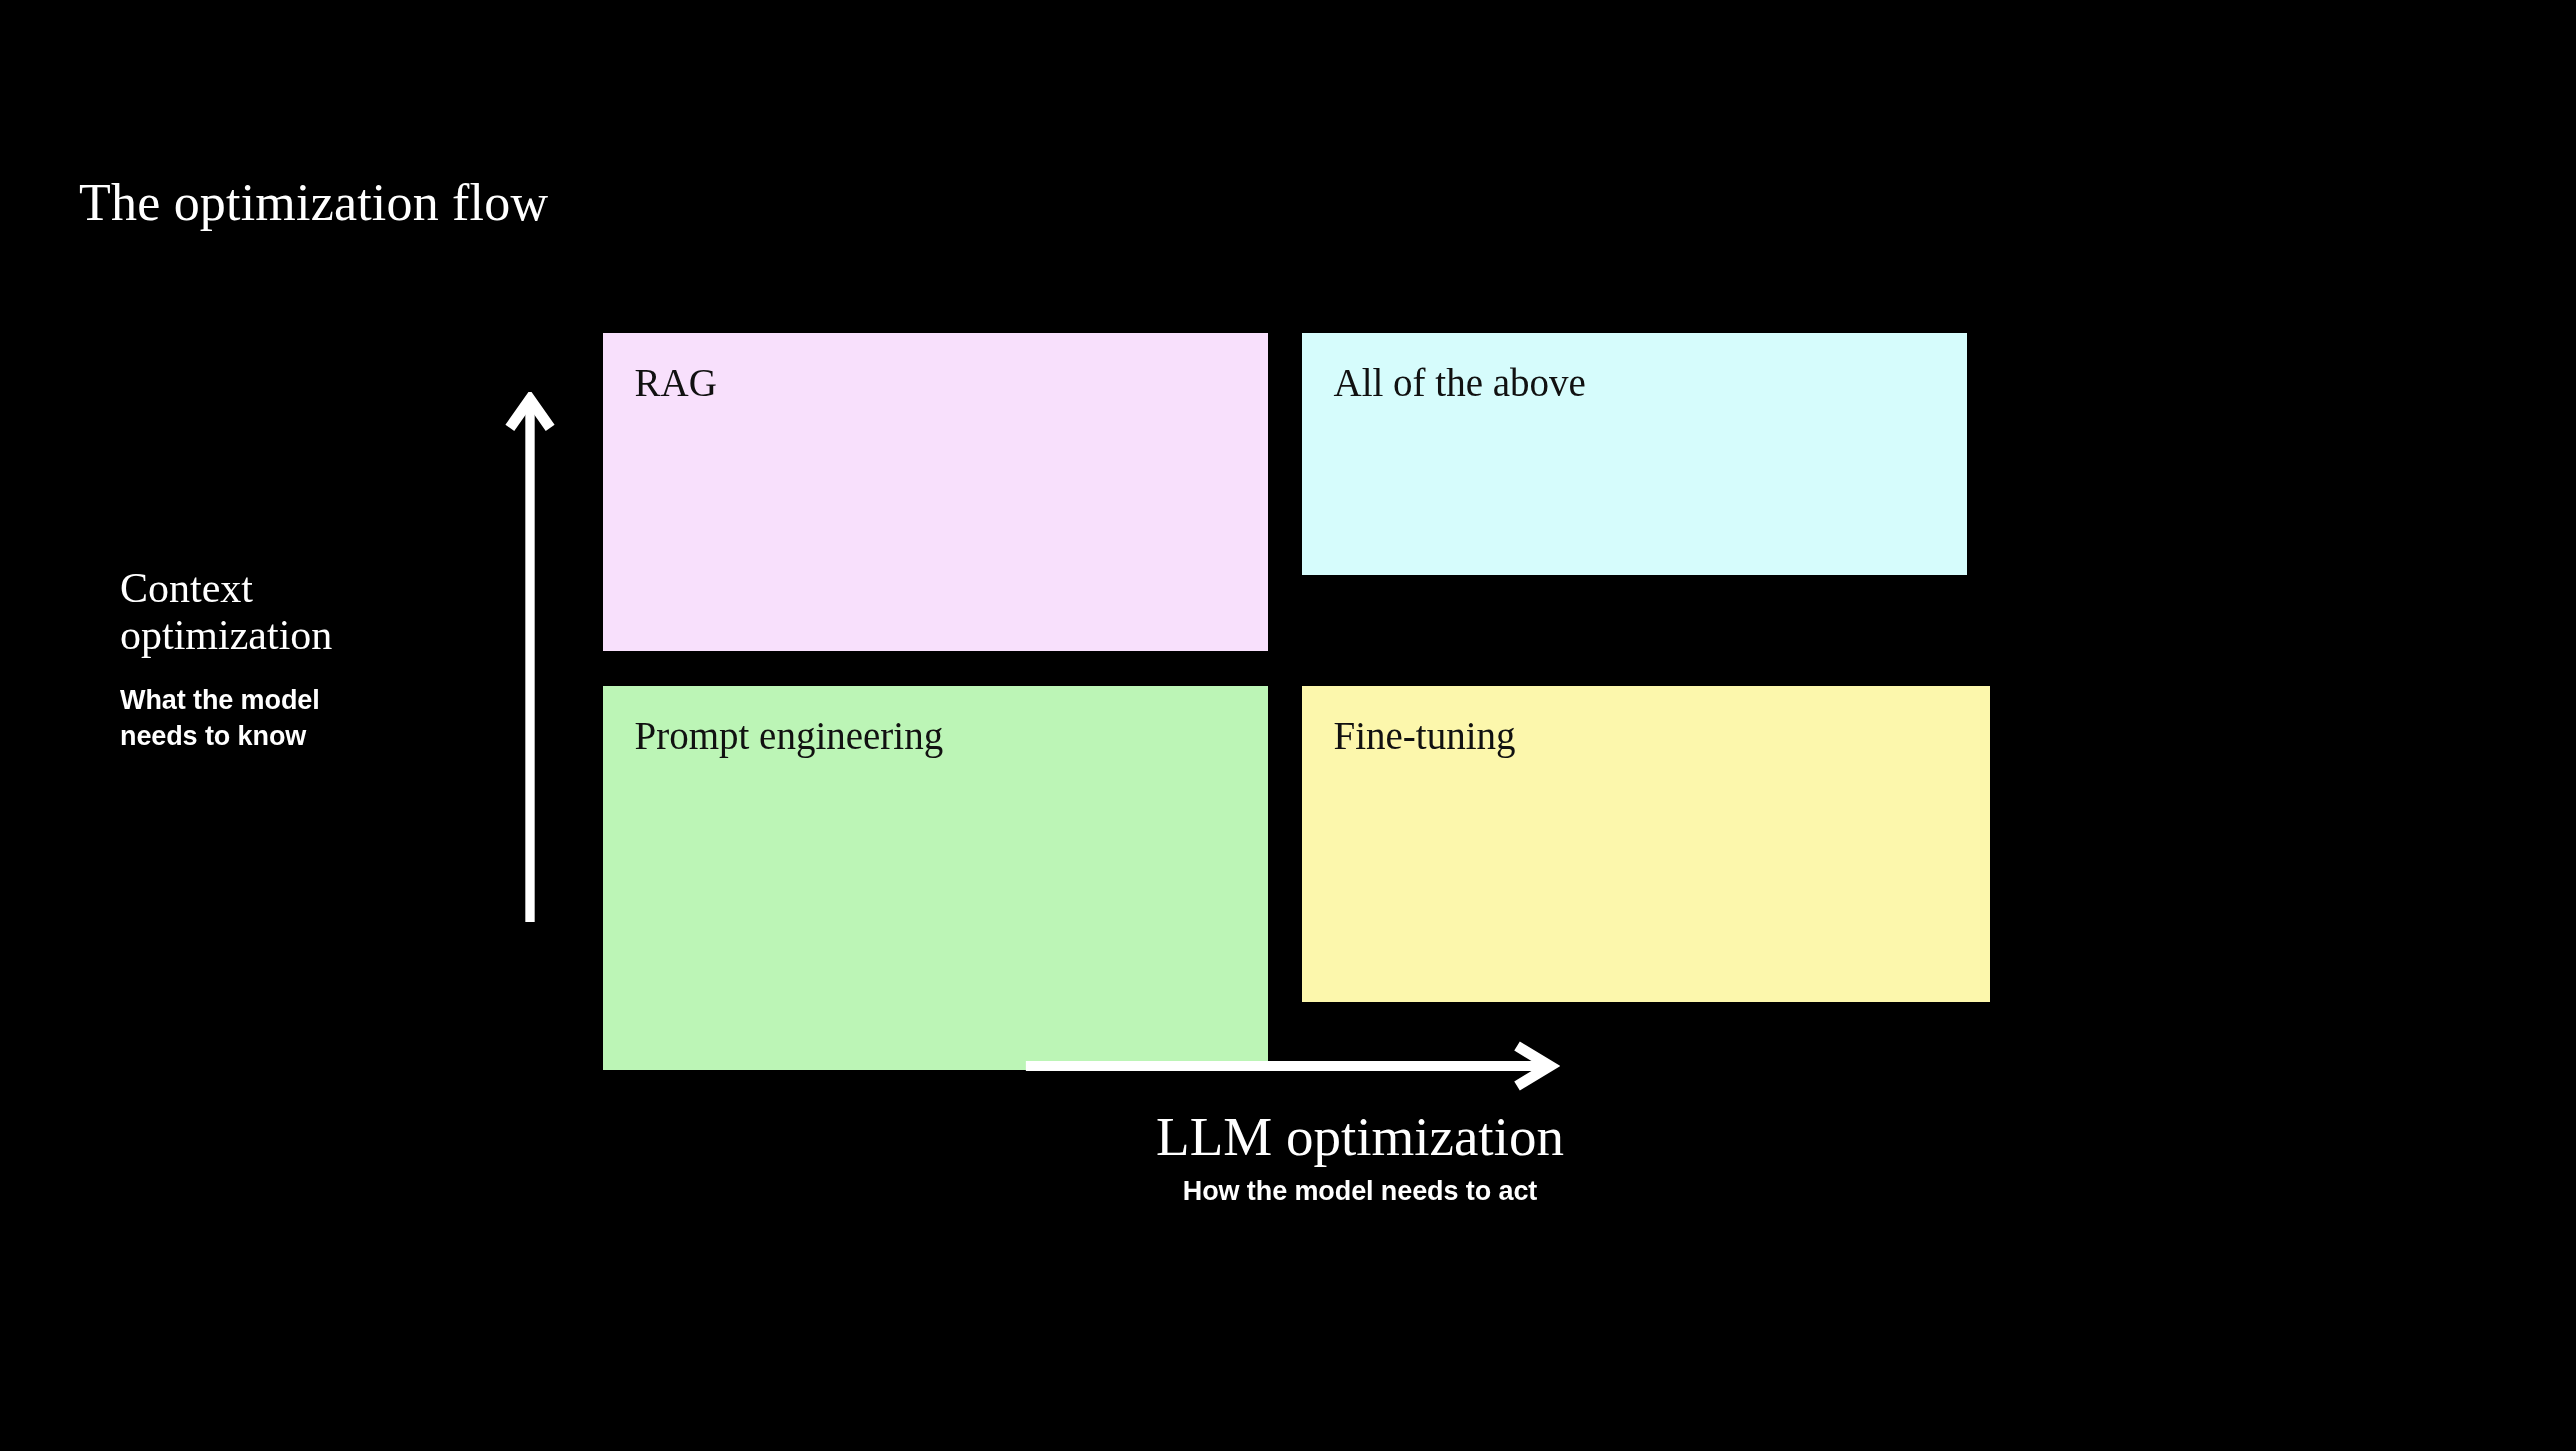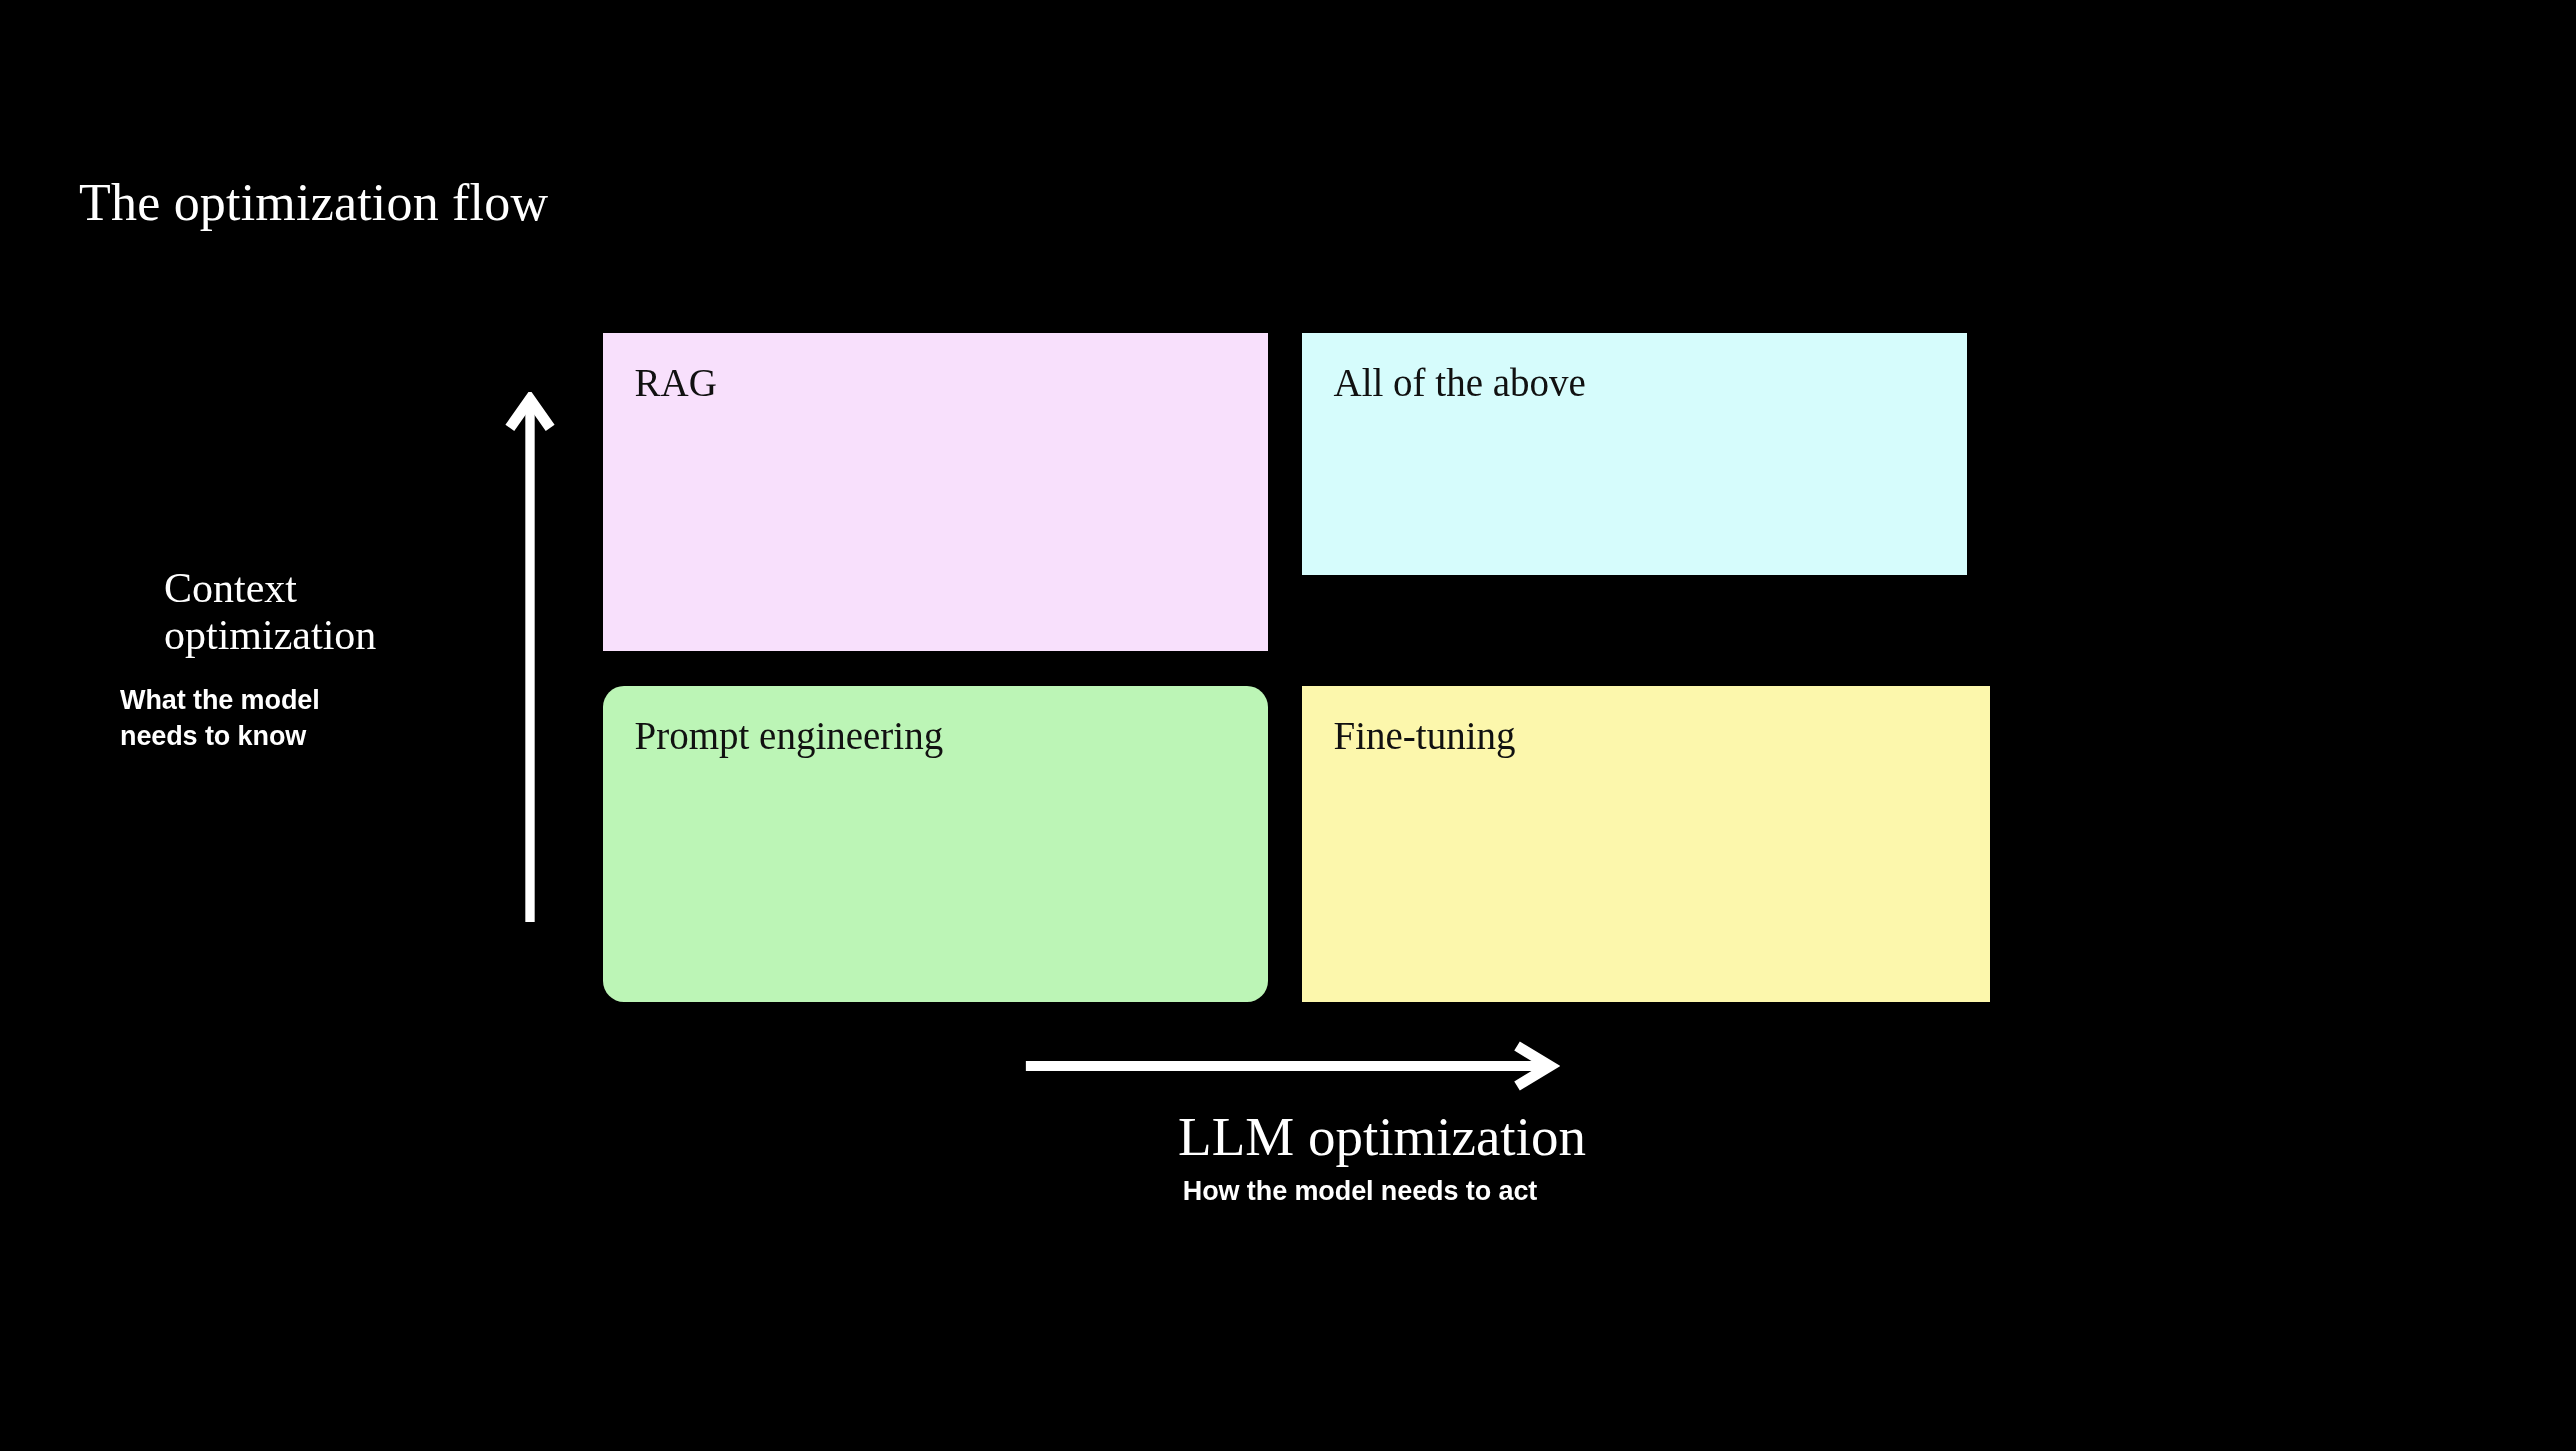--- a/index.html
+++ b/index.html
@@ -48,21 +48,21 @@
     top: 30px;
     font-family: "Liberation Serif", serif;
     font-size: 39px;
     line-height: 1.0;
     color: #111111;
     white-space: nowrap;
   }
 
   #q-rag        { left: 603px;  top: 333px;  width: 665px;  height: 318px; background: #F8E0FC; }
   #q-all-above  { left: 1302px; top: 333px;  width: 665px;  height: 242px; background: #D6FCFC; }
-  #q-prompt-eng { left: 603px;  top: 686px;  width: 665px;  height: 316px; background: #BCF5B6; border-radius: 21px; }
+  #q-prompt-eng { left: 603px;  top: 686px;  width: 665px;  height: 384px; background: #BCF5B6; }
   #q-fine-tune  { left: 1302px; top: 686px;  width: 688px;  height: 316px; background: #FCF7AC; }
 
   
   #y-axis-arrow {
     position: absolute;
     left: 494px;
     top: 392px;
     width: 72px;
     height: 530px;
   }
@@ -72,21 +72,20 @@
     position: absolute;
     left: 120px;
     top: 565px;
     width: 351px;
   }
   .axis-title {
     font-family: "Liberation Serif", serif;
     font-size: 42px;
     line-height: 1.12;
     color: #ffffff;
-    margin-left: 44px;
   }
   .axis-sub {
     font-family: "Liberation Sans", sans-serif;
     font-weight: bold;
     font-size: 27px;
     line-height: 1.32;
     color: #ffffff;
     margin-top: 24px;
     letter-spacing: -0.1px;
   }

